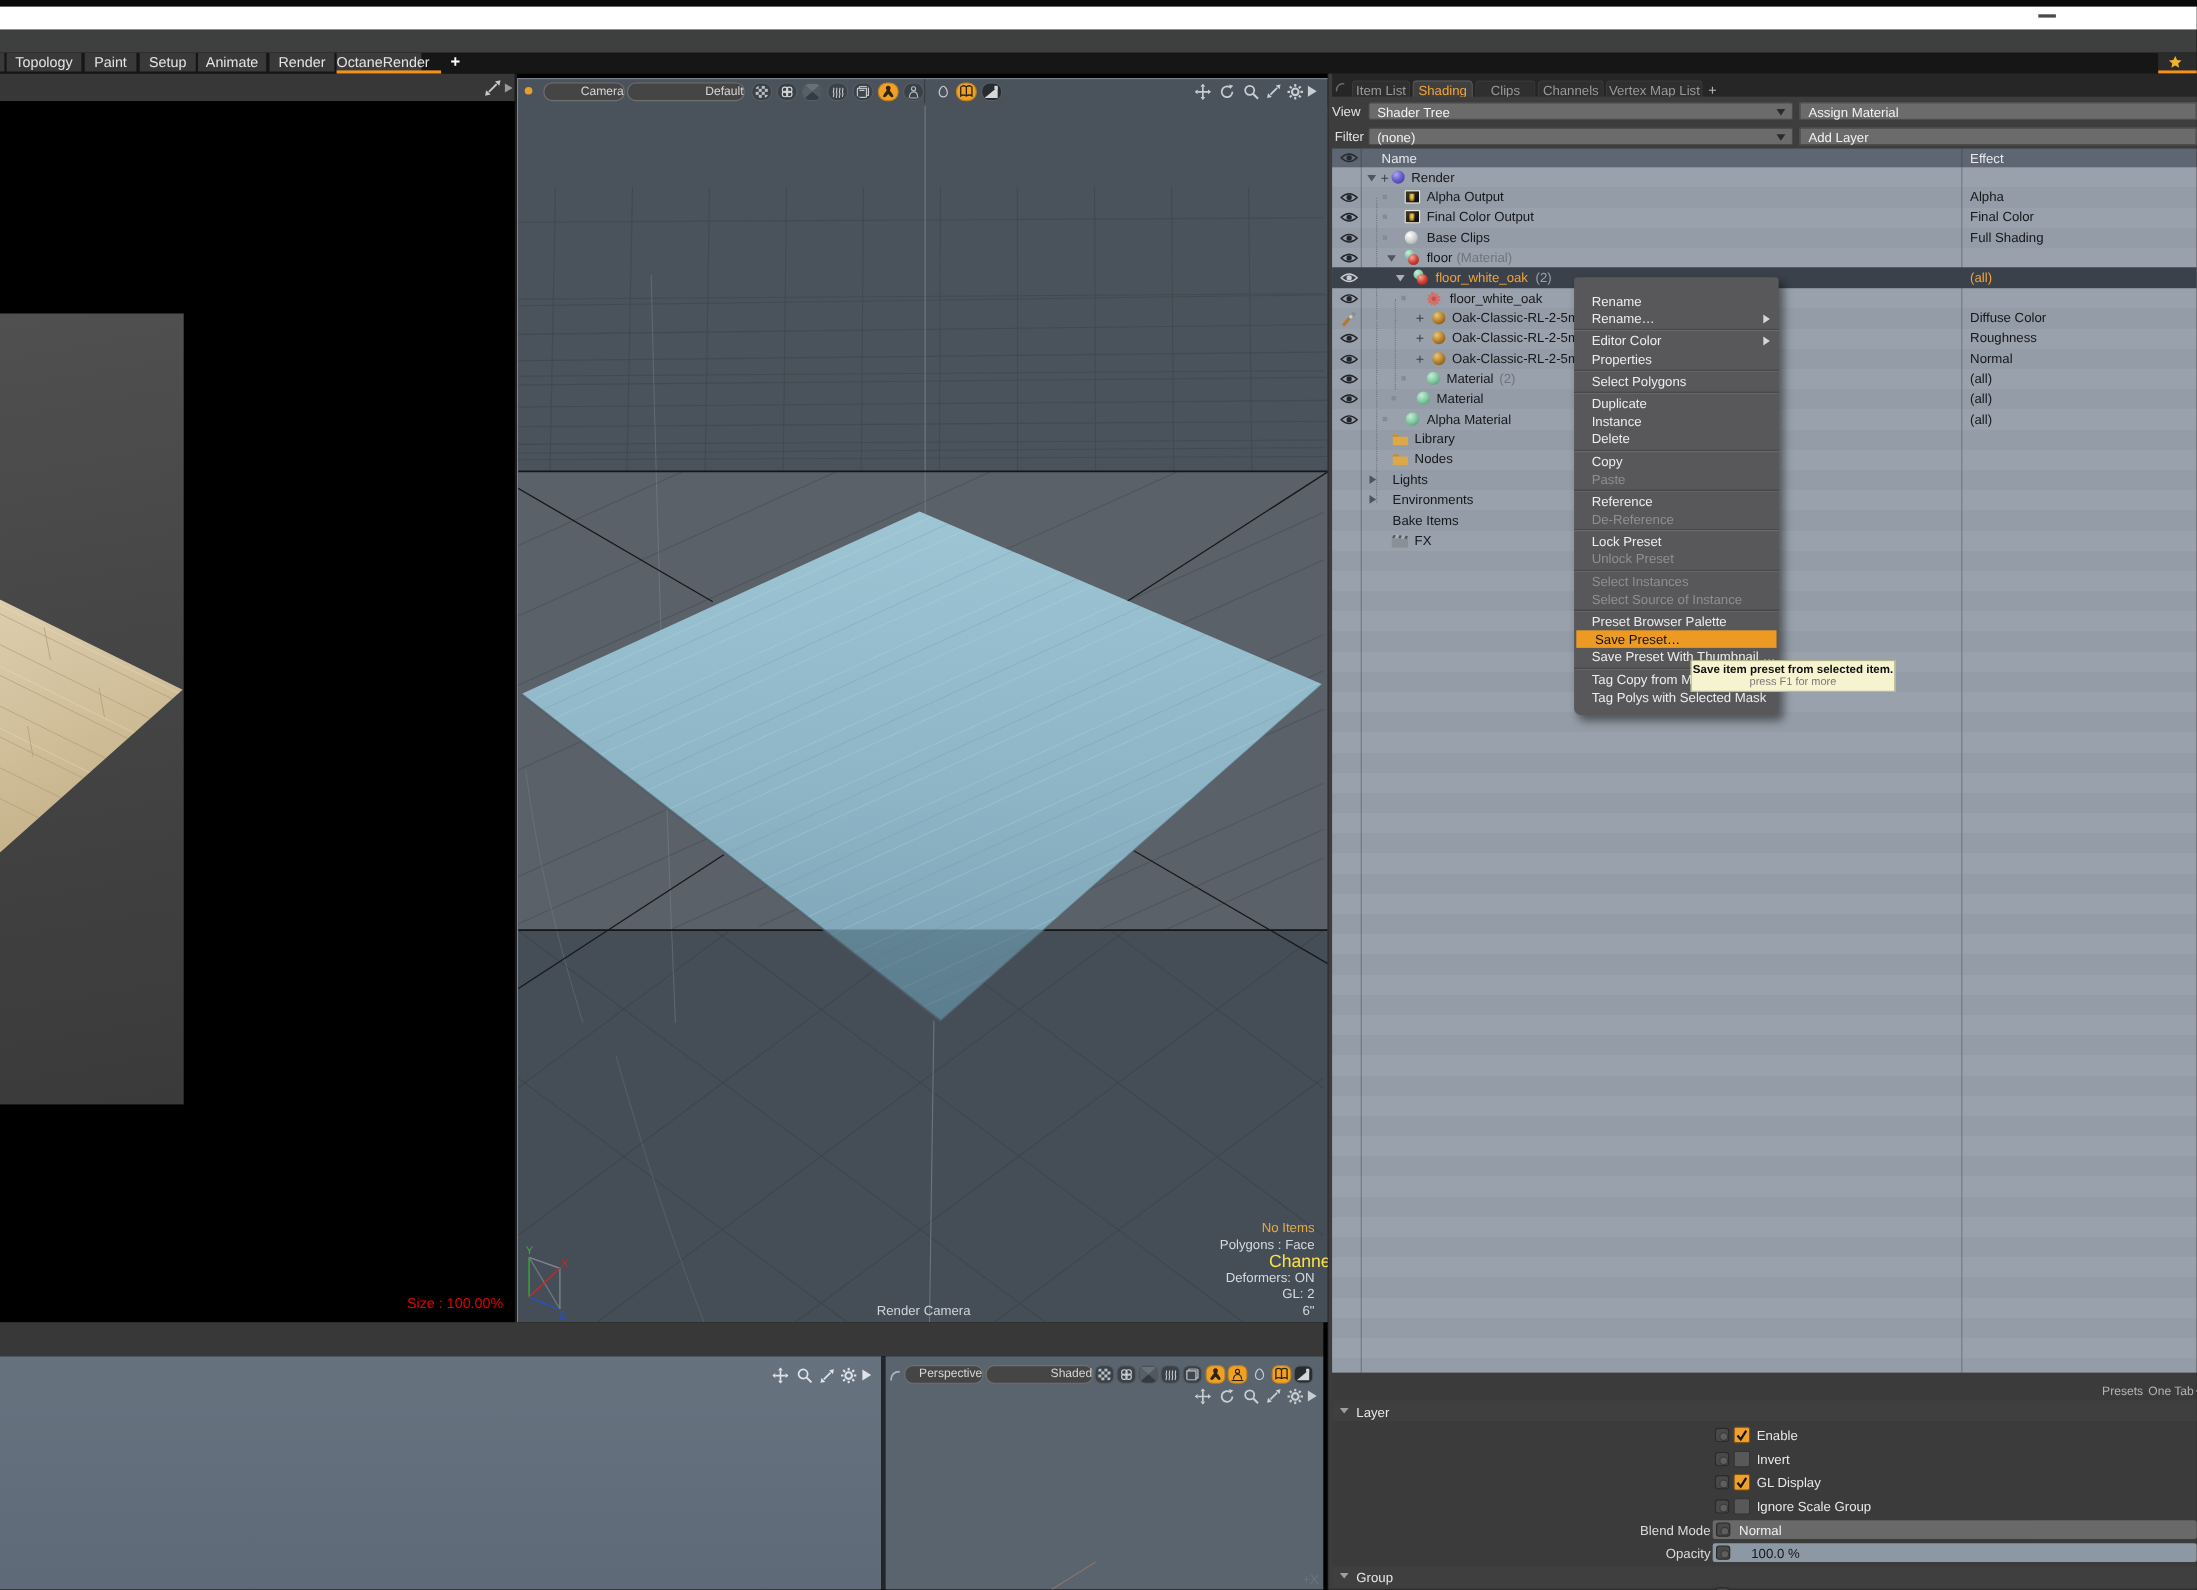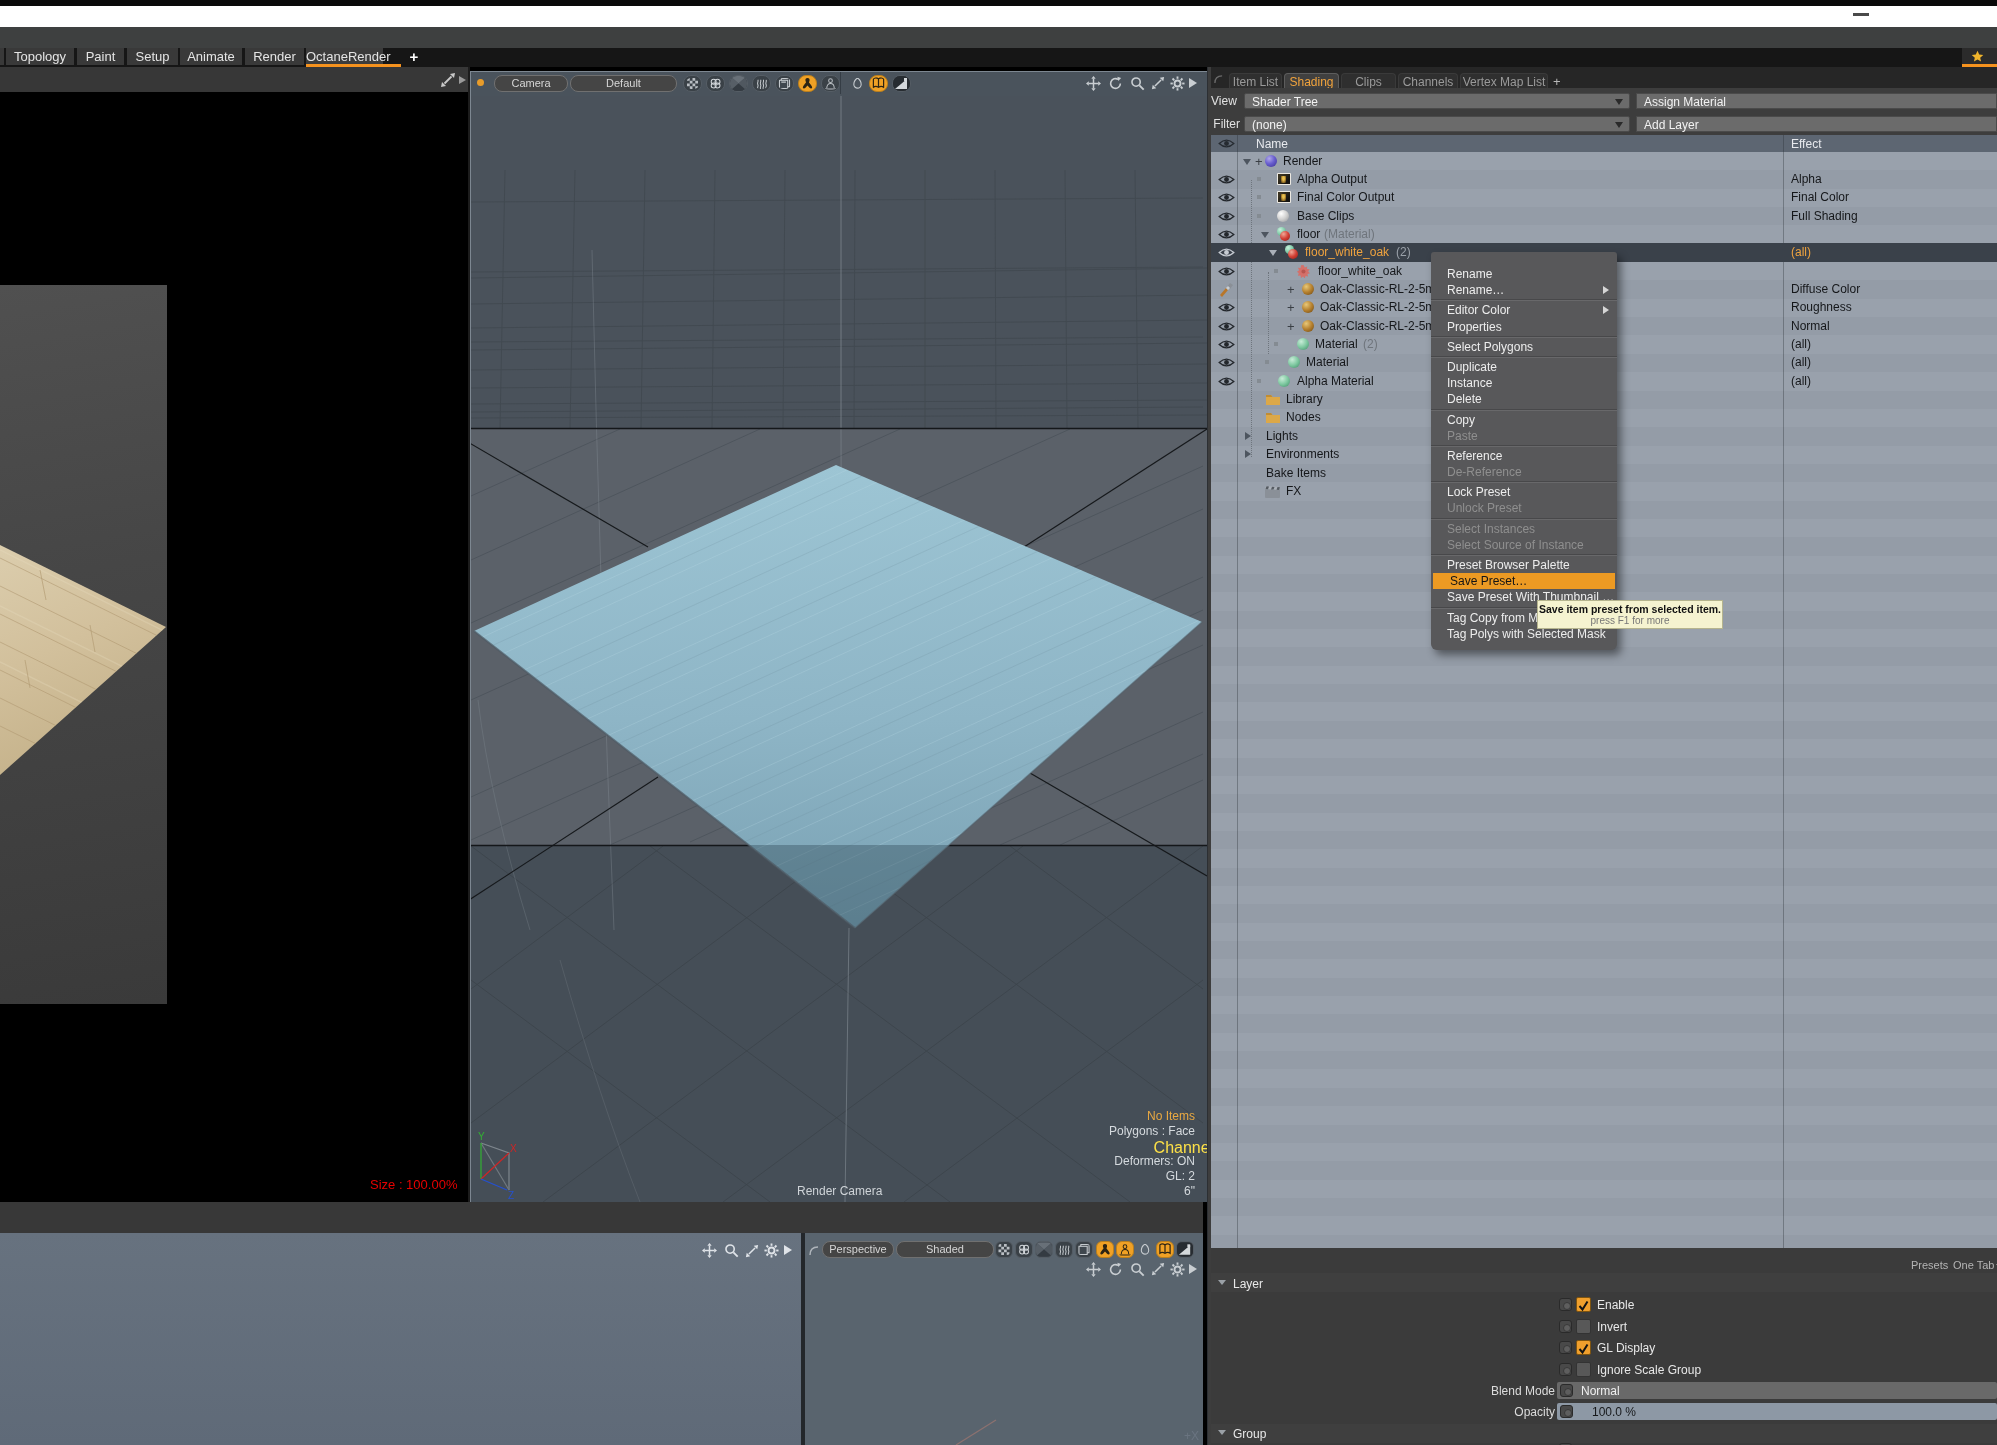--- a/index.html
+++ b/index.html
@@ -75,21 +75,21 @@
 <line x1="25" y1="120" x2="30" y2="148" stroke="#b39c74" stroke-width="0.7"></line>
 </g>
 </svg>
 <div class="tx" style="left:370px;top:1177px;color:#e60000;font-size:13px">Size : 100.00%</div>
 </div>
 
 <div class="a" style="left:468px;top:67px;width:2px;height:1136px;background:#1c1c1c"></div>
 <div class="a" style="left:470px;top:71px;width:737px;height:1131px;background:#4a535c;border-left:1px solid #7d8791;border-top:1px solid #7d8791;box-sizing:border-box"></div>
 <div id="vpheader">
 <style>
-.pill{position:absolute;height:15px;background:#454545;border:1px solid #707070;border-radius:8px;color:#d6d6d6;font-size:11px;text-align:center;line-height:15px}
+.pill{position:absolute;height:15px;background:#454545;border:1px solid #707070;border-radius:8px;color:#d6d6d6;font-size:11px;text-align:right;line-height:15px}
 .vpi{position:absolute;width:19px;height:17px;border-radius:8px;background:#3a4147;border:1px solid #555d65;box-sizing:border-box}
 .vpi.on{background:#f0a125;border-color:#b97f1e}
 .ic{position:absolute;color:#c9ced2}
 </style>
 <div class="a" style="left:477px;top:79px;width:7px;height:7px;border-radius:50%;background:#e89c2a"></div>
 <div class="pill" style="left:494px;top:75px;width:72px">Camera</div>
 <div class="pill" style="left:570px;top:75px;width:105px">Default</div>
 
 <svg class="vpi" style="left:683px;top:75px;padding:2px" viewBox="0 0 12 12">
       <g fill="#b9bec3">

